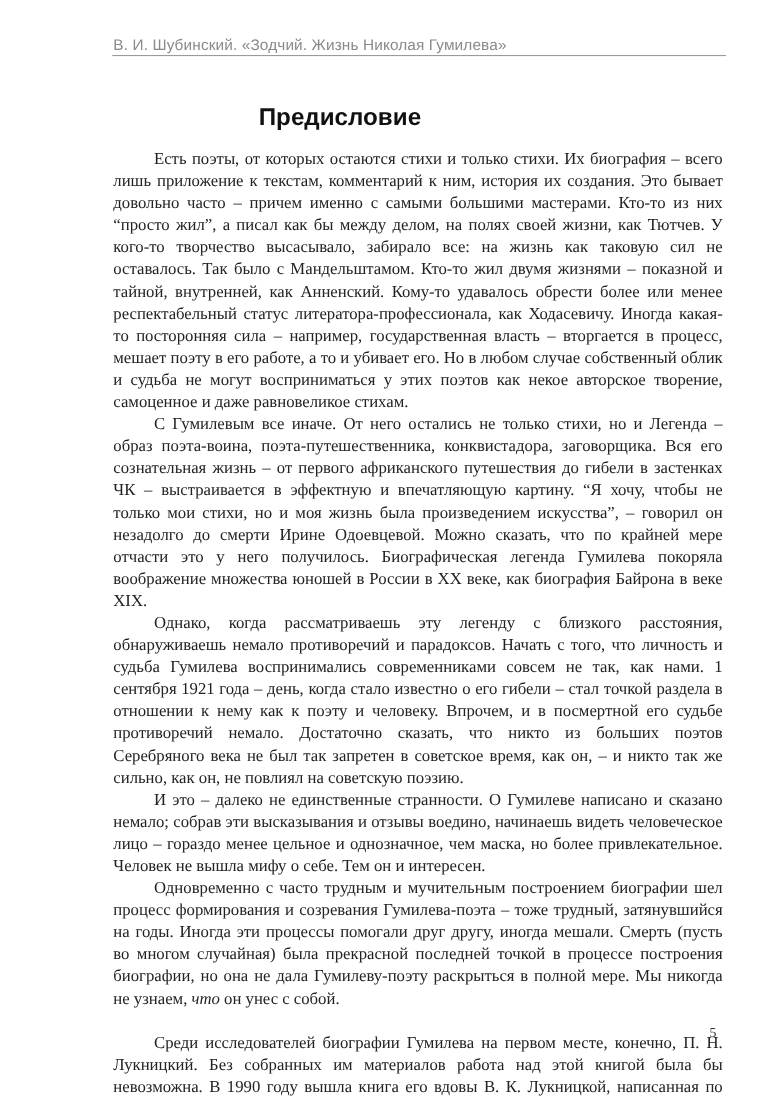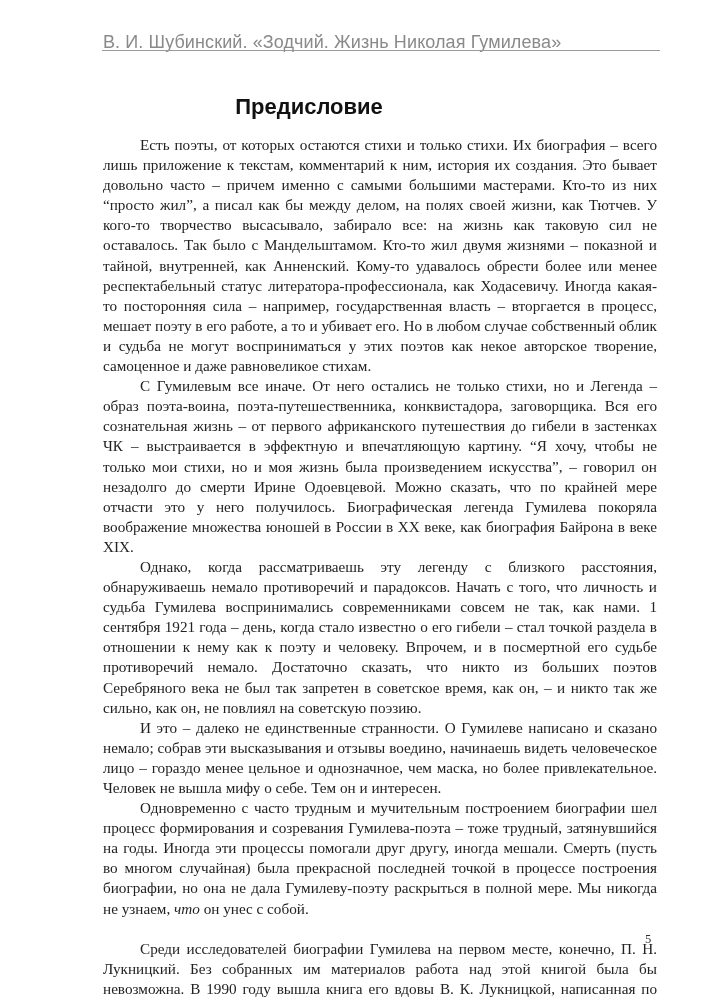--- a/index.html
+++ b/index.html
@@ -13,21 +13,21 @@
       position: relative;
       overflow: hidden;
       color: #1e1e1e;
     }
     .running-head {
       position: absolute;
       left: 103px;
       top: 32px;
       width: 557px;
       font-family: "Liberation Sans", sans-serif;
-      font-size: 18px;
+      font-size: 14px;
       color: #8a8a8a;
       letter-spacing: 0.1px;
       white-space: nowrap;
     }
     .head-rule {
       position: absolute;
       left: 102px;
       top: 50px;
       width: 558px;
       height: 0;

